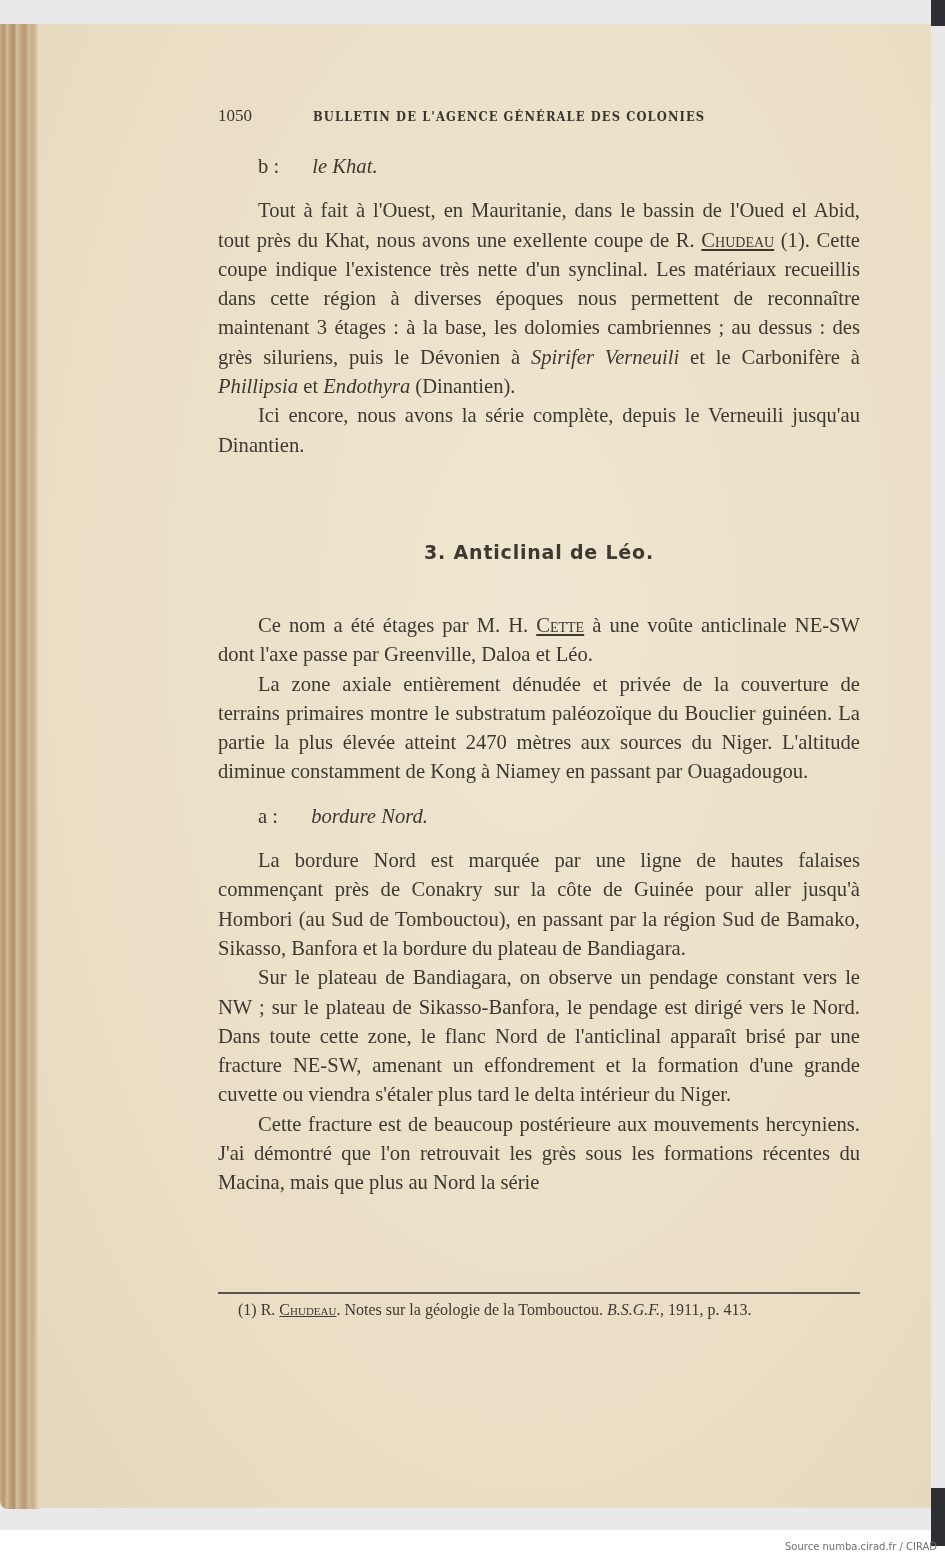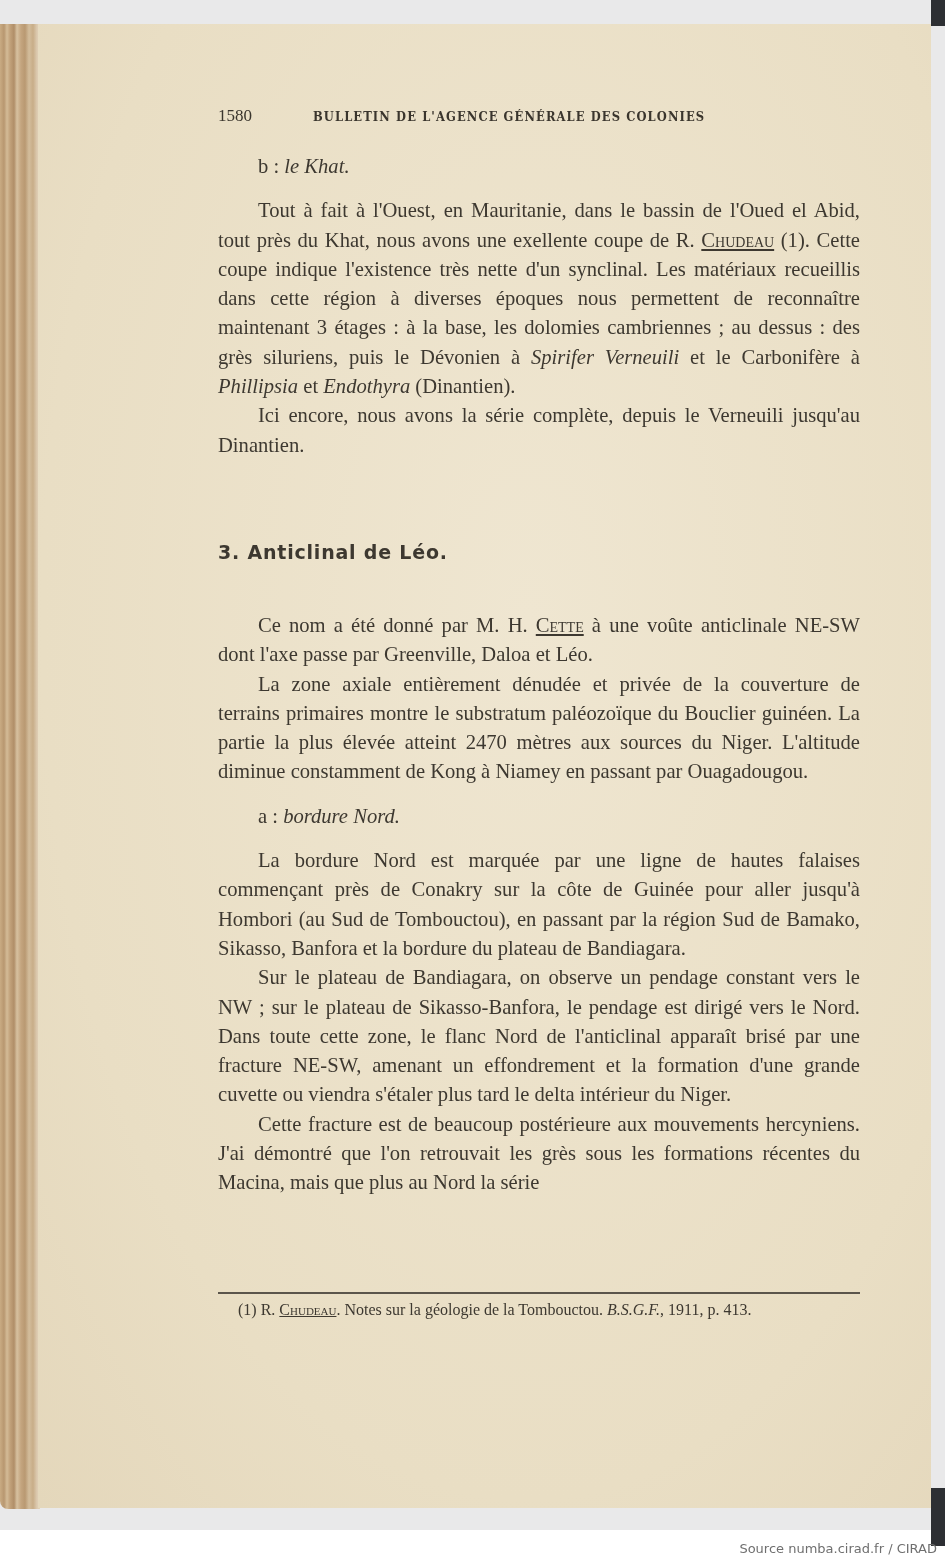--- a/index.html
+++ b/index.html
@@ -38,68 +38,68 @@
   .head-title {
     font-size: 12.5px; font-weight: bold; letter-spacing: 1.2px;
     font-family: "DejaVu Serif", serif; transform: scaleX(0.92); transform-origin: left;
   }
   .text-block {
     position: absolute; left: 218px; width: 642px; color: #3d3830;
     font-size: 20.6px; line-height: 29.3px; text-align: justify;
   }
   .text-block p { margin: 0; text-indent: 40px; }
   .sub { text-indent: 38px; }
-  .sub i { font-style: italic; }
+  .sub i { font-style: italic; margin-left: 28px; }
   .section-title {
-    position: absolute; left: 218px; width: 642px; top: 541px; 
+    position: absolute; left: 218px; width: 642px; top: 541px; text-align: center;
     font-family: "DejaVu Sans", sans-serif; font-weight: bold; font-size: 19px;
     letter-spacing: 0.8px; color: #3d3830;
   }
   .sc { font-variant: small-caps; text-decoration: underline; }
   .rule {
     position: absolute; left: 218px; top: 1292px; width: 642px; height: 2px; background: #5b554b;
   }
   .footnote {
     position: absolute; left: 218px; top: 1300px; width: 642px;
     font-size: 16px; line-height: 20px; color: #3d3830; text-align: justify;
   }
   .footnote .fn-text { display: block; text-indent: 20px; }
   .source {
     position: absolute; right: 8px; top: 1541px;
-    font-family: "DejaVu Sans", sans-serif; font-size: 13px; color: #6f6f6f;
+    font-family: "DejaVu Sans", sans-serif; font-size: 10px; color: #6f6f6f;
   }
 </style>
 </head>
 <body>
 
 <div class="scan-bg"></div>
 <div class="dark-strip-top"></div>
 <div class="dark-strip-bottom"></div>
 <div class="page-edges"></div>
 <div class="page"></div>
 
 <div class="running-head">
-  <span class="folio">1580</span>
+  <span class="folio">1050</span>
   <span class="head-title">BULLETIN DE L'AGENCE GÉNÉRALE DES COLONIES</span>
 </div>
 
 <div class="text-block" style="top:152px;">
   <p class="sub">
     <span>b :</span>
     <i>le Khat.</i>
   </p>
   <div style="height:15px;"></div>
   <p><span>Tout à fait à l'Ouest, en Mauritanie, dans le bassin de l'Oued el Abid, tout près du Khat, nous avons une exellente coupe de R. </span><span class="sc">Chudeau</span><span> (1). Cette coupe indique l'existence très nette d'un synclinal. Les matériaux recueillis dans cette région à diverses époques nous permettent de reconnaître maintenant 3 étages : à la base, les dolomies cambriennes ; au dessus : des grès siluriens, puis le Dévonien à </span><i>Spirifer Verneuili</i><span> et le Carbonifère à </span><i>Phillipsia</i><span> et </span><i>Endothyra</i><span> (Dinantien).</span></p>
   <p>Ici encore, nous avons la série complète, depuis le Verneuili jusqu'au Dinantien.</p>
 </div>
 
 <div class="section-title">3. Anticlinal de Léo.</div>
 
 <div class="text-block" style="top:611px;">
-  <p><span>Ce nom a été donné par M. H. </span><span class="sc">Cette</span><span> à une voûte anticlinale NE-SW dont l'axe passe par Greenville, Daloa et Léo.</span></p>
+  <p><span>Ce nom a été étages par M. H. </span><span class="sc">Cette</span><span> à une voûte anticlinale NE-SW dont l'axe passe par Greenville, Daloa et Léo.</span></p>
   <p>La zone axiale entièrement dénudée et privée de la couverture de terrains primaires montre le substratum paléozoïque du Bouclier guinéen. La partie la plus élevée atteint 2470 mètres aux sources du Niger. L'altitude diminue constamment de Kong à Niamey en passant par Ouagadougou.</p>
   <div style="height:15px;"></div>
   <p class="sub">
     <span>a :</span>
     <i>bordure Nord.</i>
   </p>
   <div style="height:15px;"></div>
   <p>La bordure Nord est marquée par une ligne de hautes falaises commençant près de Conakry sur la côte de Guinée pour aller jusqu'à Hombori (au Sud de Tombouctou), en passant par la région Sud de Bamako, Sikasso, Banfora et la bordure du plateau de Bandiagara.</p>
   <p>Sur le plateau de Bandiagara, on observe un pendage constant vers le NW ; sur le plateau de Sikasso-Banfora, le pendage est dirigé vers le Nord. Dans toute cette zone, le flanc Nord de l'anticlinal apparaît brisé par une fracture NE-SW, amenant un effondrement et la formation d'une grande cuvette ou viendra s'étaler plus tard le delta intérieur du Niger.</p>
   <p>Cette fracture est de beaucoup postérieure aux mouvements hercyniens. J'ai démontré que l'on retrouvait les grès sous les formations récentes du Macina, mais que plus au Nord la série</p>

